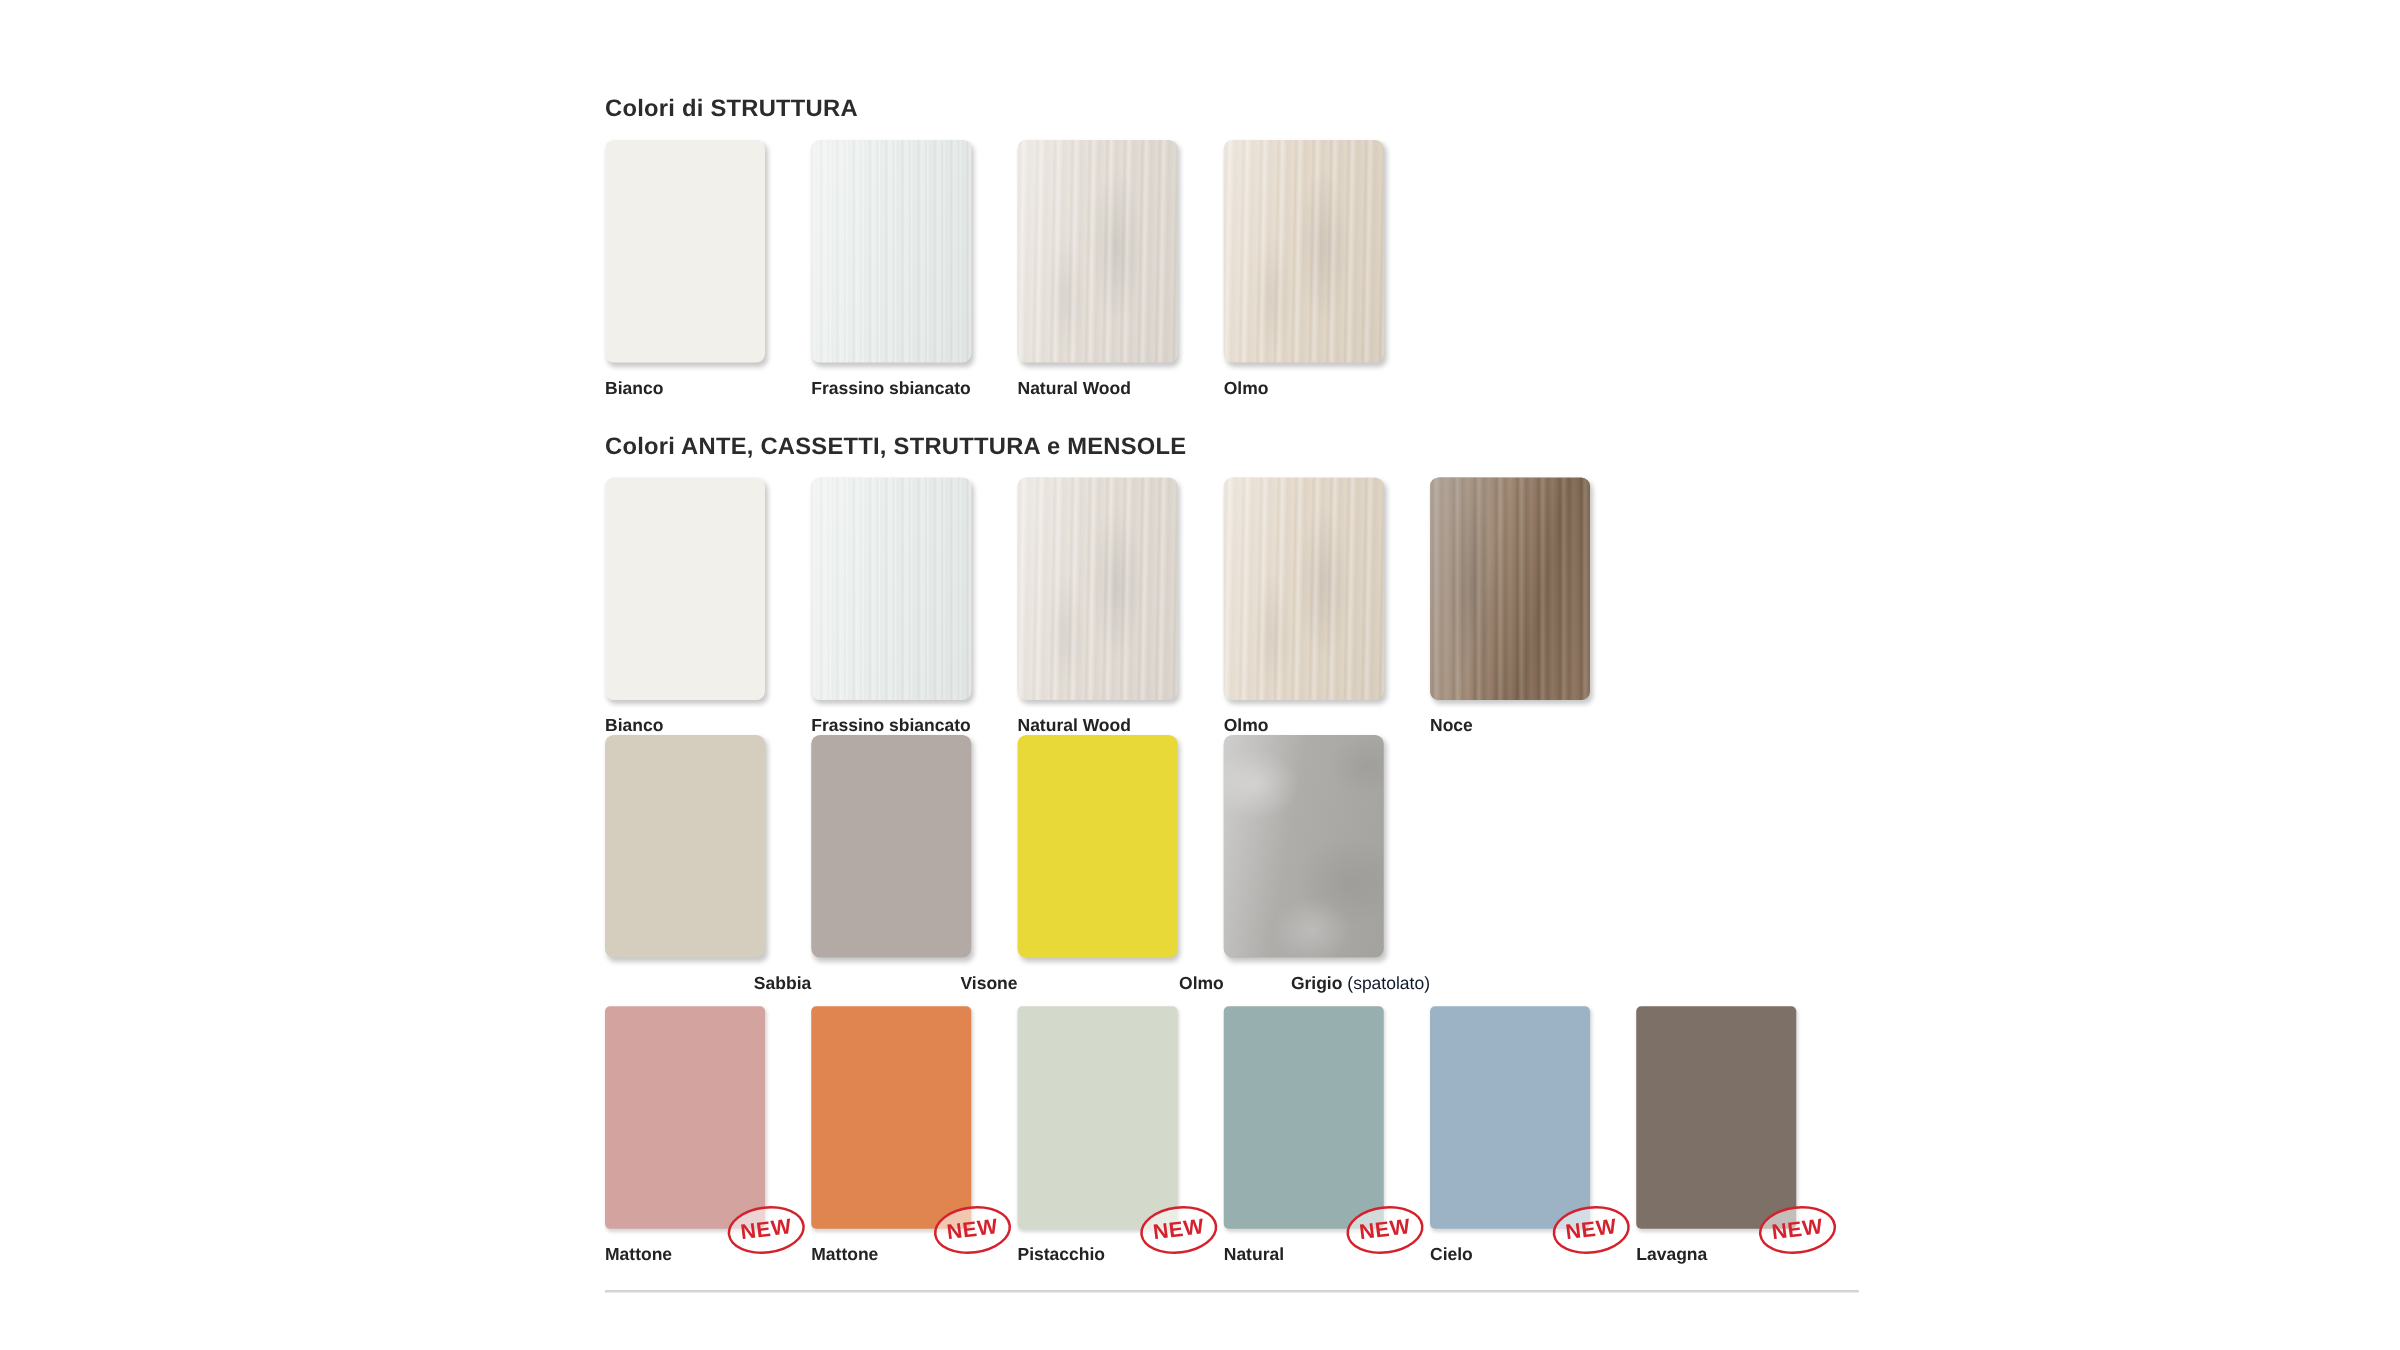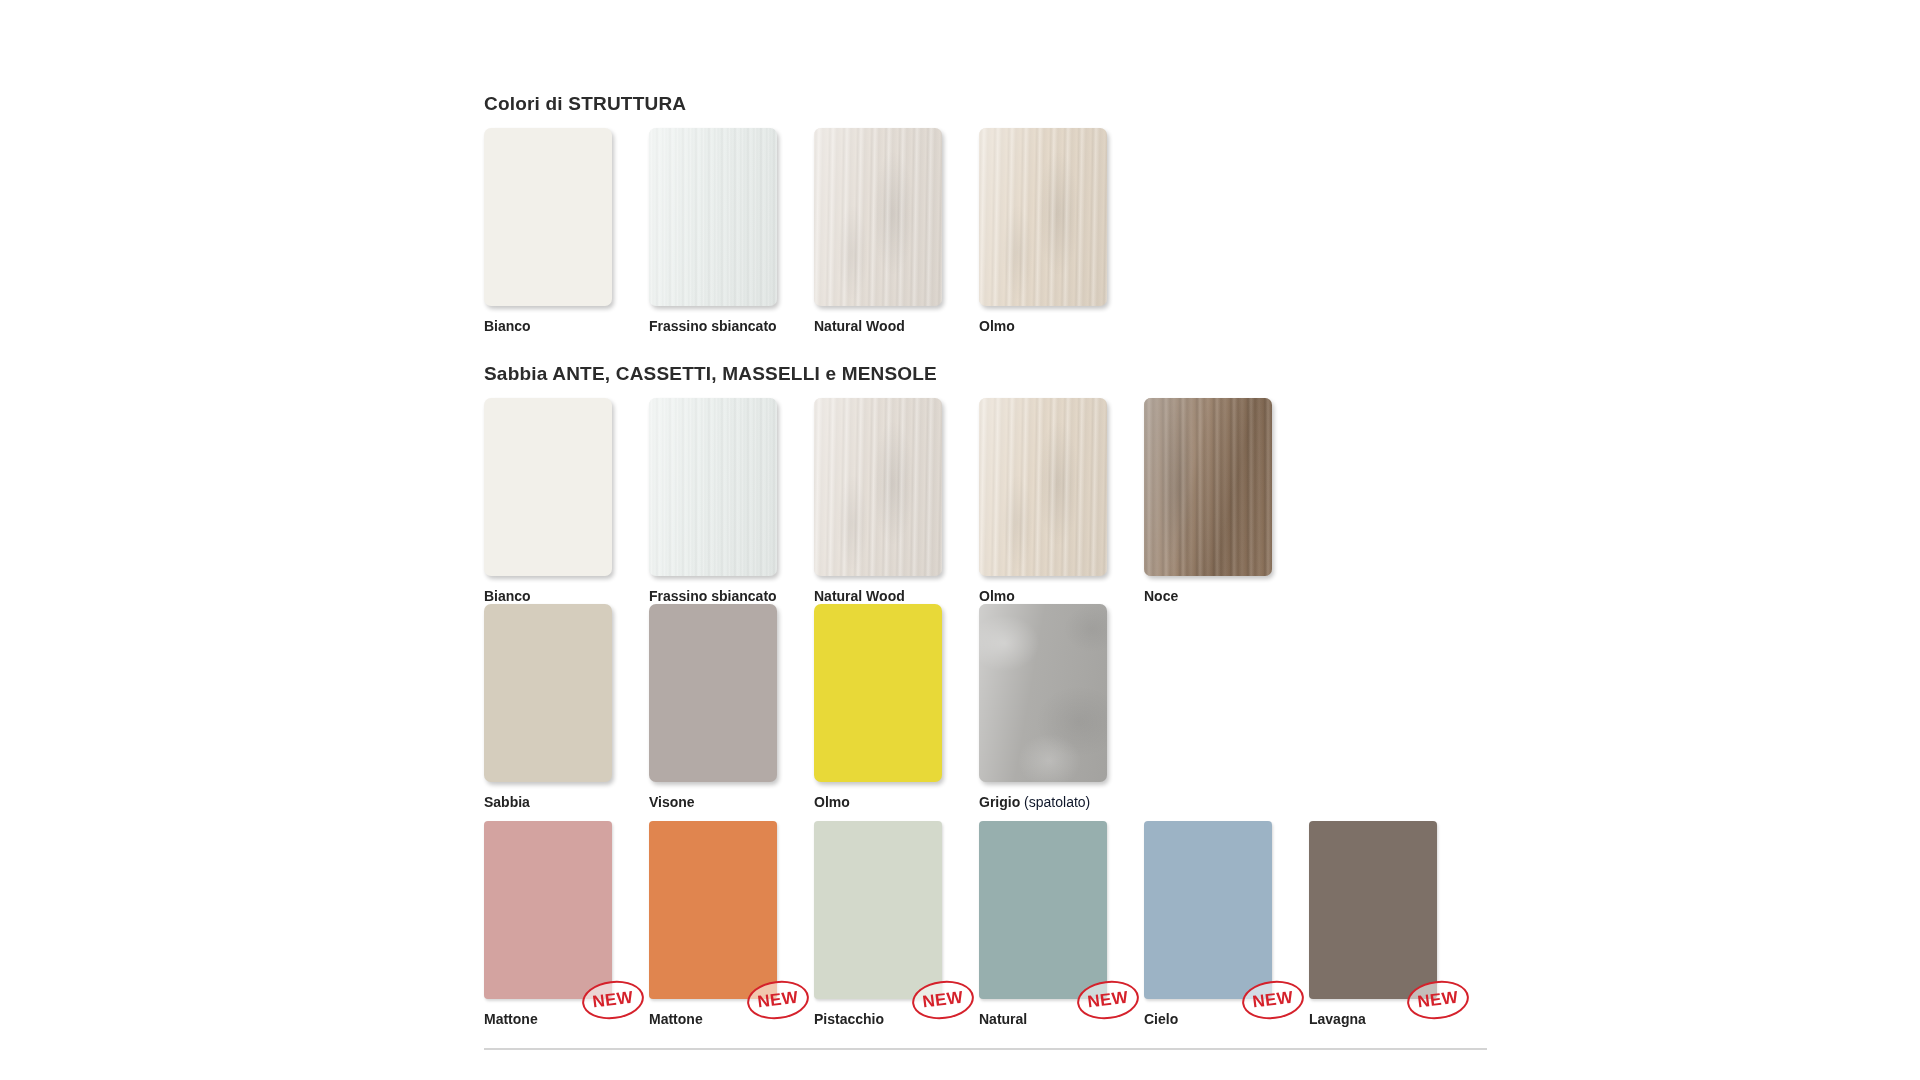--- a/index.html
+++ b/index.html
@@ -18,21 +18,21 @@
   #page {
     position: relative;
     width: 1920px;
     height: 1080px;
     background: #ffffff;
   }
 
   .content {
     position: absolute;
     left: 484px;
-    top: 16px;
+    top: 0;
     width: 1010px;
     height: 908px;
   }
 
   
   .section-heading {
     font-size: 19px;
     font-weight: bold;
     color: #2b2b2b;
     letter-spacing: 0.2px;
@@ -44,21 +44,21 @@
 
   
   .swatch-row {
     position: absolute;
     left: 0;
     display: flex;
     gap: 0px;
   }
   #row-struttura { top: 112px; }
   #row-ante-wood { top: 382px; }
-  #row-ante-solid{ top: 588px; }
+  #row-ante-solid{ top: 588px; text-align: right; }
   #row-ante-new  { top: 805px; }
 
   .swatch-cell {
     position: relative;
     width: 165px;
     flex: 0 0 165px;
   }
 
   .chip {
     position: relative;
@@ -225,21 +225,21 @@
         <div class="swatch-cell">
           <div class="chip grain-v2 sheen" style="background: rgb(229, 222, 214);"></div>
           <div class="chip-label"><span>Natural Wood</span></div>
         </div>
         <div class="swatch-cell">
           <div class="chip grain-v2 sheen" style="background: rgb(228, 216, 200);"></div>
           <div class="chip-label"><span>Olmo</span></div>
         </div>
       </div>
 
-    <div class="section-heading" id="heading-ante">Sabbia ANTE, CASSETTI, MASSELLI e MENSOLE</div>
+    <div class="section-heading" id="heading-ante">Colori ANTE, CASSETTI, STRUTTURA e MENSOLE</div>
 
     <div class="swatch-row" id="row-ante-wood">
         <div class="swatch-cell">
           <div class="chip" style="background: rgb(242, 240, 234);"></div>
           <div class="chip-label"><span>Bianco</span></div>
         </div>
         <div class="swatch-cell">
           <div class="chip grain-v sheen" style="background: rgb(233, 238, 236);"></div>
           <div class="chip-label"><span>Frassino sbiancato</span></div>
         </div>

